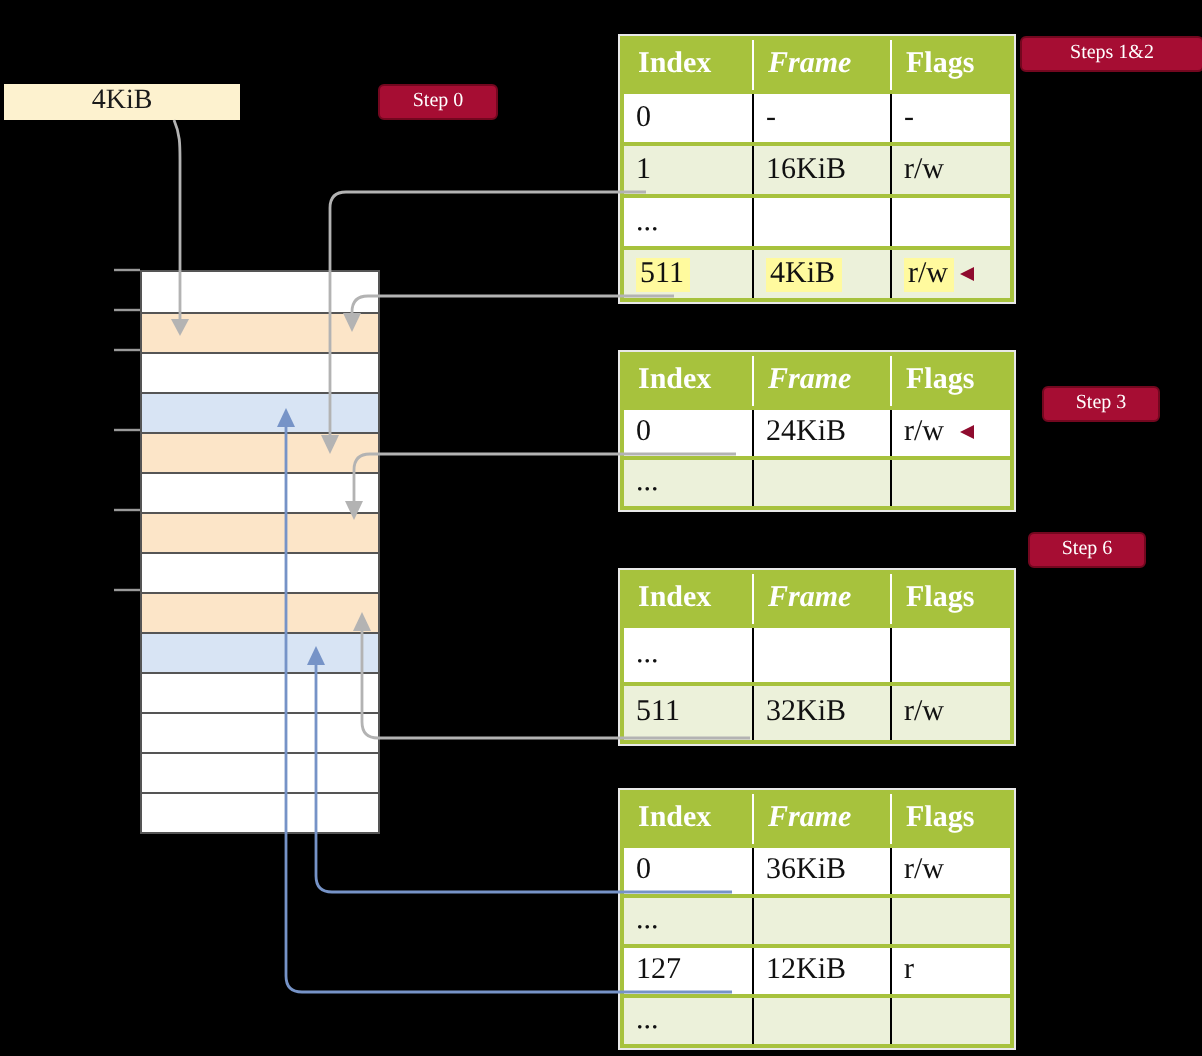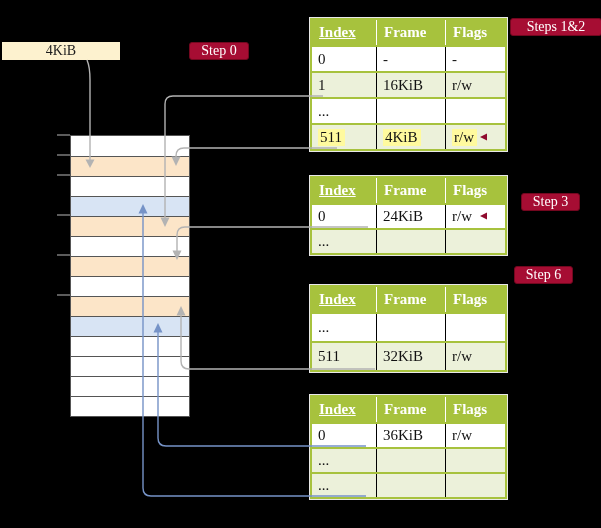--- a/index.html
+++ b/index.html
@@ -8,21 +8,21 @@
     font-family:"Liberation Serif","DejaVu Serif",serif;
   }
   
   #kib-box{
     position:absolute;left:2px;top:42px;width:118px;height:18px;
     background:var(--cream);color:#1a1a1a;font-size:14px;line-height:18px;text-align:center;
   }
   
   .badge{
     position:absolute;background:var(--badge_red);color:#fff;
-    font-size:14px;line-height:16px;height:16px;text-align:center;
+    font-size:10px;line-height:16px;height:16px;text-align:center;
     border-radius:3px;border:1px solid #73071f;box-sizing:content-box;padding:0 6px;
   }
   #badge-step0 {left:189px;top:42px;width:46px;}
   #badge-steps12{left:510px;top:18px;width:78px;}
   #badge-step3 {left:521px;top:157px;width:45px;margin-top:36px;}
   #badge-step4 {left:514px;top:266px;width:45px;}
   
   #memory-stack{
     position:absolute;left:70px;top:135px;width:120px;border:1px solid #555;
     box-sizing:border-box;
@@ -45,21 +45,21 @@
   }
   .pt th:first-child{border-left:none;}
   .pt td{
     font-size:15px;color:#111;text-align:left;padding:0 0 0 6px;
     border-left:1px solid #000;white-space:nowrap;overflow:hidden;
   }
   .pt td:first-child{border-left:none;}
   .pt tbody tr{border-top:2px solid var(--olive);background:#fff;}
   .pt tbody tr.shade{background:var(--row_shade);}
   #pt-0 td{height:24px;} #pt-1 td{height:23px;} #pt-2 td{height:27px;} #pt-3 td{height:23px;}
-  .col-index{width:57px;text-decoration:underline;} .col-frame{width:61px;} .col-flags{width:52px;}
+  .col-index{width:57px;} .col-frame{width:61px;font-style:italic;} .col-flags{width:52px;}
   .hl{background:var(--highlight);padding:0 3px 1px 2px;}
   
   #overlay{position:absolute;left:0;top:0;pointer-events:none;}
 </style>
 </head>
 <body>
 
 <div id="canvas">
 
   <div id="memory-stack">
@@ -187,20 +187,25 @@
         <tbody>
           <tr>
             <td>0</td>
             <td>36KiB</td>
             <td>r/w</td>
           </tr>
           <tr class="shade">
             <td>...</td>
             <td></td>
             <td></td>
+          </tr>
+          <tr>
+            <td>127</td>
+            <td>12KiB</td>
+            <td>r</td>
           </tr>
           <tr class="shade">
             <td>...</td>
             <td></td>
             <td></td>
           </tr>
         </tbody>
       </table>
     </div>
 

